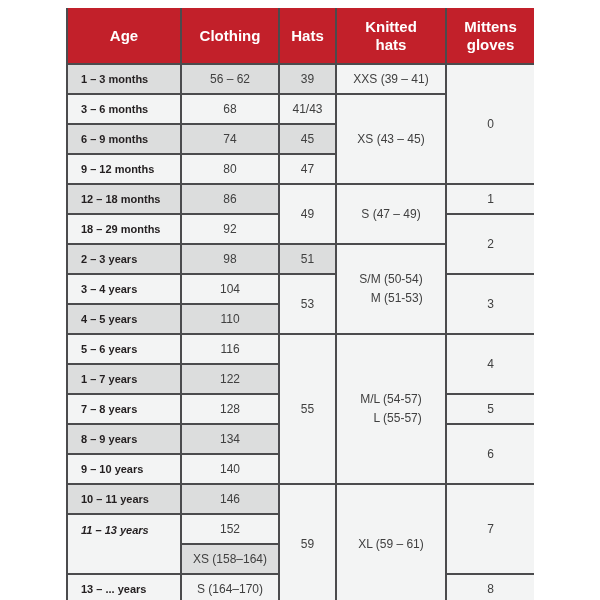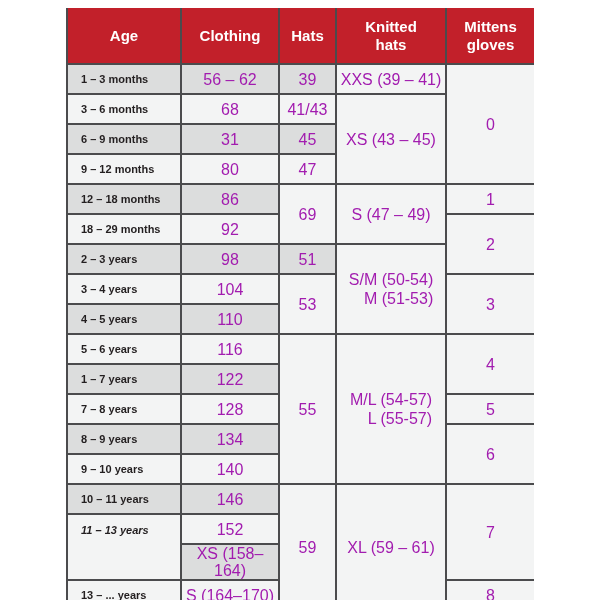--- a/index.html
+++ b/index.html
@@ -28,22 +28,22 @@
     color: #ffffff;
     font-size: 15px;
     font-weight: bold;
     text-align: center;
     border-top: none;
     line-height: 18px;
   }
   th span { display: block; }
 
   td {
-    font-size: 16px;
-    color: #a21caf;
+    font-size: 12px;
+    color: #404040;
     text-align: center;
     line-height: 17px;
   }
   td.age {
     text-align: left;
     padding-left: 13px;
     font-weight: bold;
     color: #231f20;
     font-size: 11px;
   }
@@ -91,32 +91,32 @@
         <td class="plain no-r" rowspan="4">0</td>
       </tr>
       <tr>
         <td class="age plain">3 – 6 months</td>
         <td class="plain">68</td>
         <td class="plain">41/43</td>
         <td class="plain" rowspan="3">XS (43 – 45)</td>
       </tr>
       <tr>
         <td class="age shade">6 – 9 months</td>
-        <td class="shade">31</td>
+        <td class="shade">74</td>
         <td class="shade">45</td>
       </tr>
       <tr>
         <td class="age plain">9 – 12 months</td>
         <td class="plain">80</td>
         <td class="plain">47</td>
       </tr>
       <tr>
         <td class="age shade">12 – 18 months</td>
         <td class="shade">86</td>
-        <td class="plain" rowspan="2">69</td>
+        <td class="plain" rowspan="2">49</td>
         <td class="plain" rowspan="2">S (47 – 49)</td>
         <td class="plain no-r">1</td>
       </tr>
       <tr>
         <td class="age plain">18 – 29 months</td>
         <td class="plain">92</td>
         <td class="plain no-r" rowspan="2">2</td>
       </tr>
       <tr>
         <td class="age shade">2 – 3 years</td>

